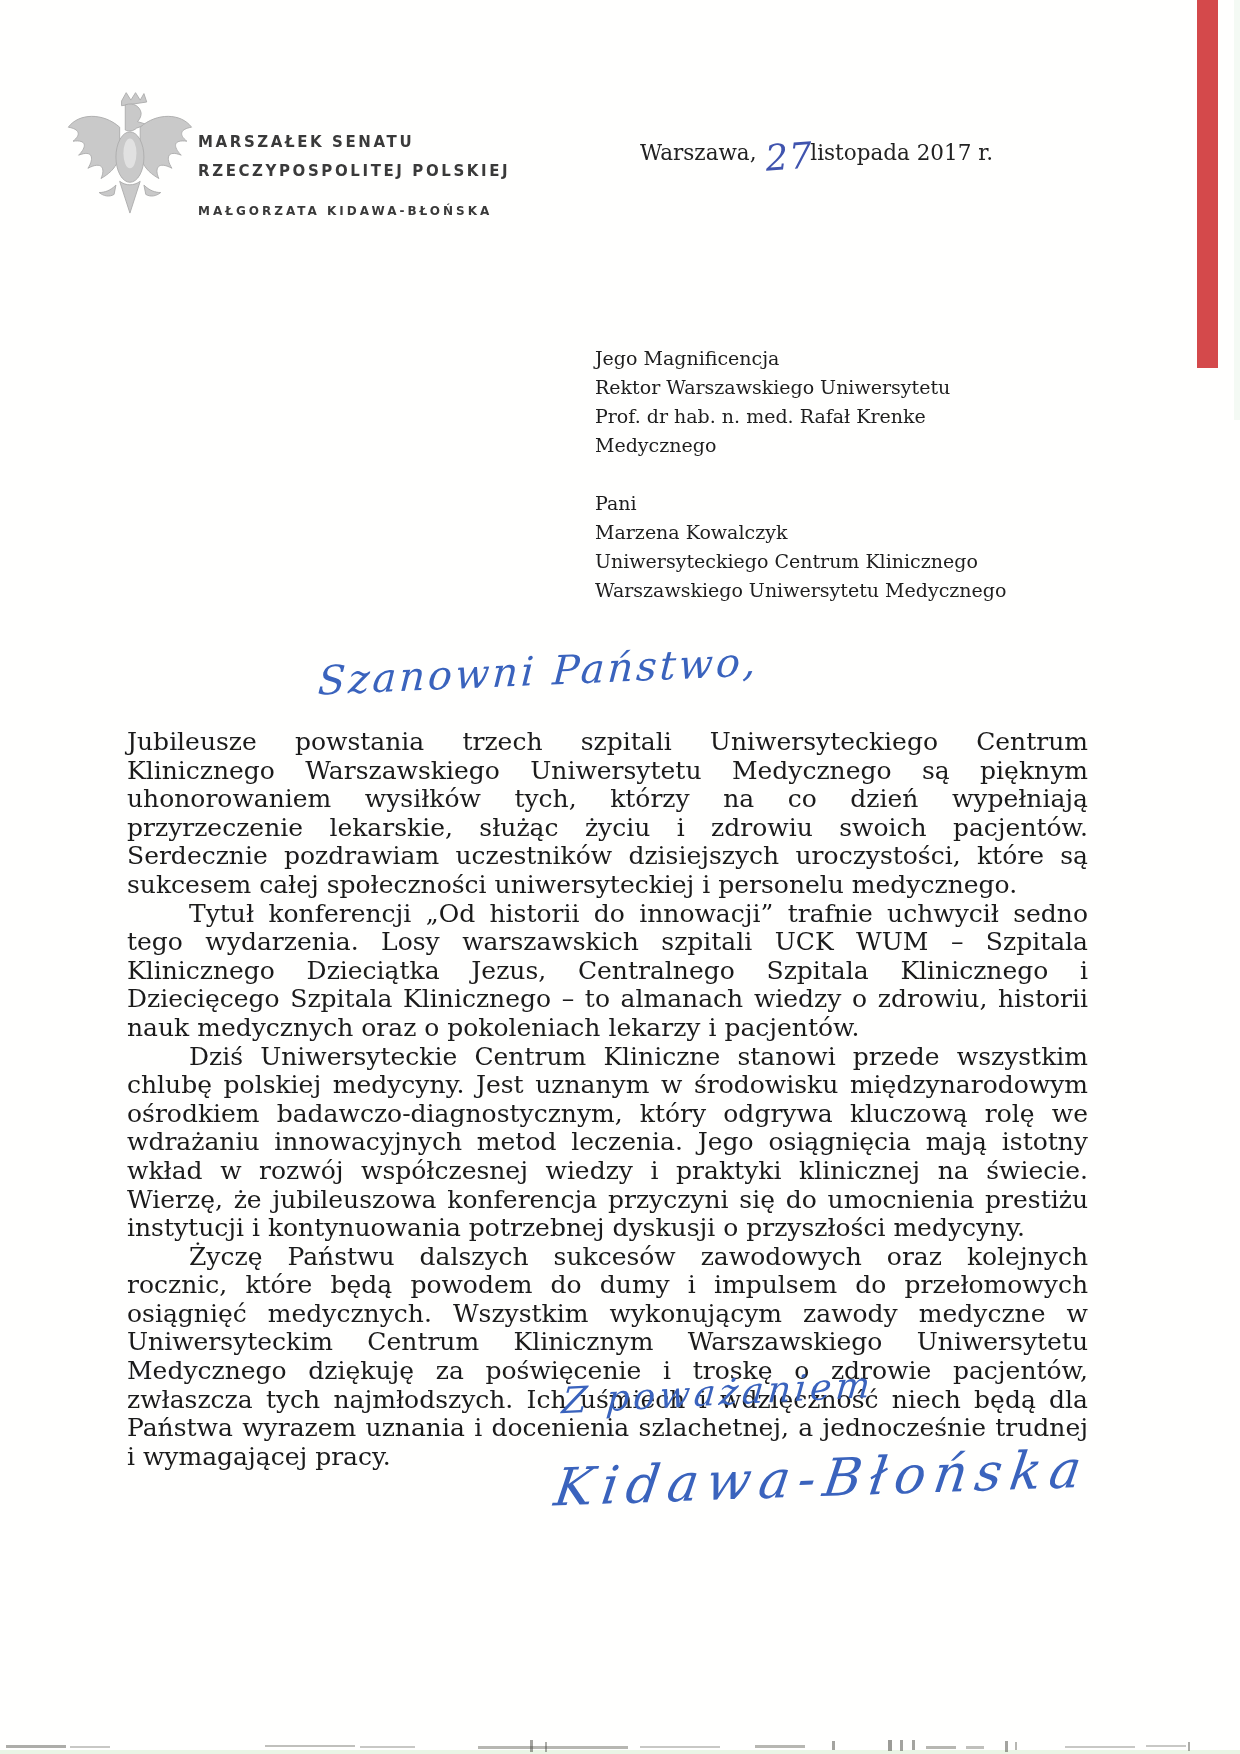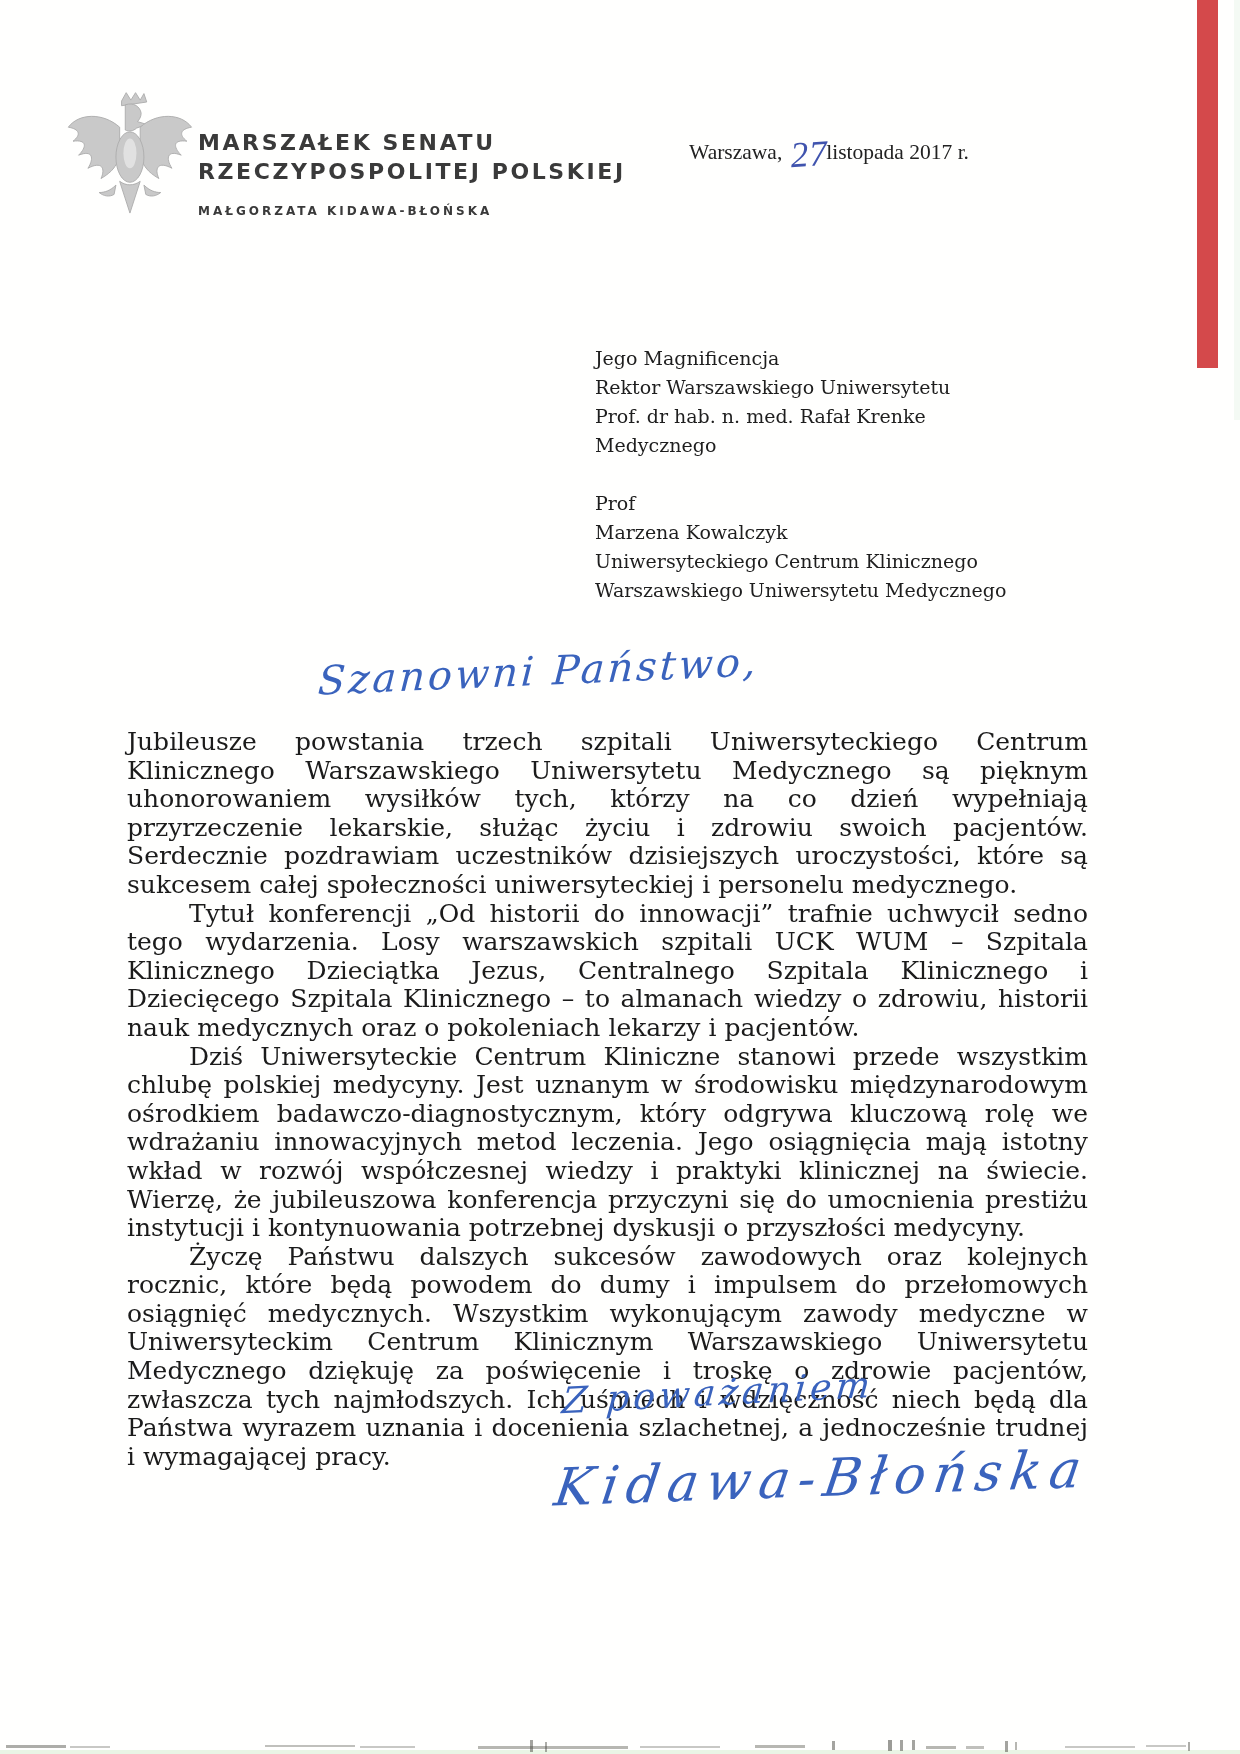--- a/index.html
+++ b/index.html
@@ -15,28 +15,28 @@
   .red-bar{position:absolute;left:1197px;top:0;width:21px;height:368px;}
   .edge-tint{position:absolute;right:0;top:0;width:6px;height:420px;background:#edf6ec;opacity:.6;}
 
   
   .emblem{position:absolute;left:62px;top:88px;width:134px;height:140px;}
   .lh-text{
     position:absolute;left:198px;top:128px;
     font-family:"DejaVu Sans","Liberation Sans",sans-serif;
     font-weight:bold;color:#3a3a3a;
   }
-  .lh-title{font-size:22px;letter-spacing:2.6px;line-height:29px;white-space:nowrap;}
+  .lh-title{font-size:15px;letter-spacing:2.6px;line-height:29px;white-space:nowrap;}
   .lh-name{font-size:12px;letter-spacing:3px;margin-top:18px;white-space:nowrap;}
 
   
   .dateline{
-    position:absolute;top:140px;right:271px;
-    display:flex;align-items:flex-start;
-    font-size:21.5px;white-space:nowrap;color:#222;font-family:Liberation Serif, serif;
+    position:absolute;top:140px;right:247px;
+    display:flex;align-items:center;
+    font-size:21.5px;white-space:nowrap;color:#222;
   }
   .hand{color:#3a63bd;font-style:italic;}
   .hand-day{
     font-size:36px;line-height:20px;letter-spacing:1px;
     margin:0 -2px 0 8px;transform:rotate(-4deg) translateY(4px);
     display:inline-block;color:#4054ae;
   }
 
   
   .recipient{position:absolute;left:595px;top:344px;font-size:19px;line-height:29px;color:#1e1e1e;}
@@ -118,21 +118,21 @@
     <span class="hand hand-day">27</span>
     <span>listopada 2017 r.</span>
   </div>
 
   <div class="recipient">
     <div>Jego Magnificencja</div>
     <div>Rektor Warszawskiego Uniwersytetu</div>
     <div>Prof. dr hab. n. med. Rafał Krenke</div>
     <div>Medycznego</div>
     <div class="gap"></div>
-    <div>Prof</div>
+    <div>Pani</div>
     <div>Marzena Kowalczyk</div>
     <div>Uniwersyteckiego Centrum Klinicznego</div>
     <div>Warszawskiego Uniwersytetu Medycznego</div>
   </div>
 
   <div class="salutation hand" style="color: rgb(58, 99, 189);">Szanowni Państwo,</div>
 
   <div class="body-text">
     <p>Jubileusze powstania trzech szpitali Uniwersyteckiego Centrum Klinicznego Warszawskiego Uniwersytetu Medycznego są pięknym uhonorowaniem wysiłków tych, którzy na co dzień wypełniają przyrzeczenie lekarskie, służąc życiu i zdrowiu swoich pacjentów. Serdecznie pozdrawiam uczestników dzisiejszych uroczystości, które są sukcesem całej społeczności uniwersyteckiej i personelu medycznego.</p>
     <p class="indent">Tytuł konferencji „Od historii do innowacji” trafnie uchwycił sedno tego wydarzenia. Losy warszawskich szpitali UCK WUM – Szpitala Klinicznego Dzieciątka Jezus, Centralnego Szpitala Klinicznego i Dziecięcego Szpitala Klinicznego – to almanach wiedzy o zdrowiu, historii nauk medycznych oraz o pokoleniach lekarzy i pacjentów.</p>

